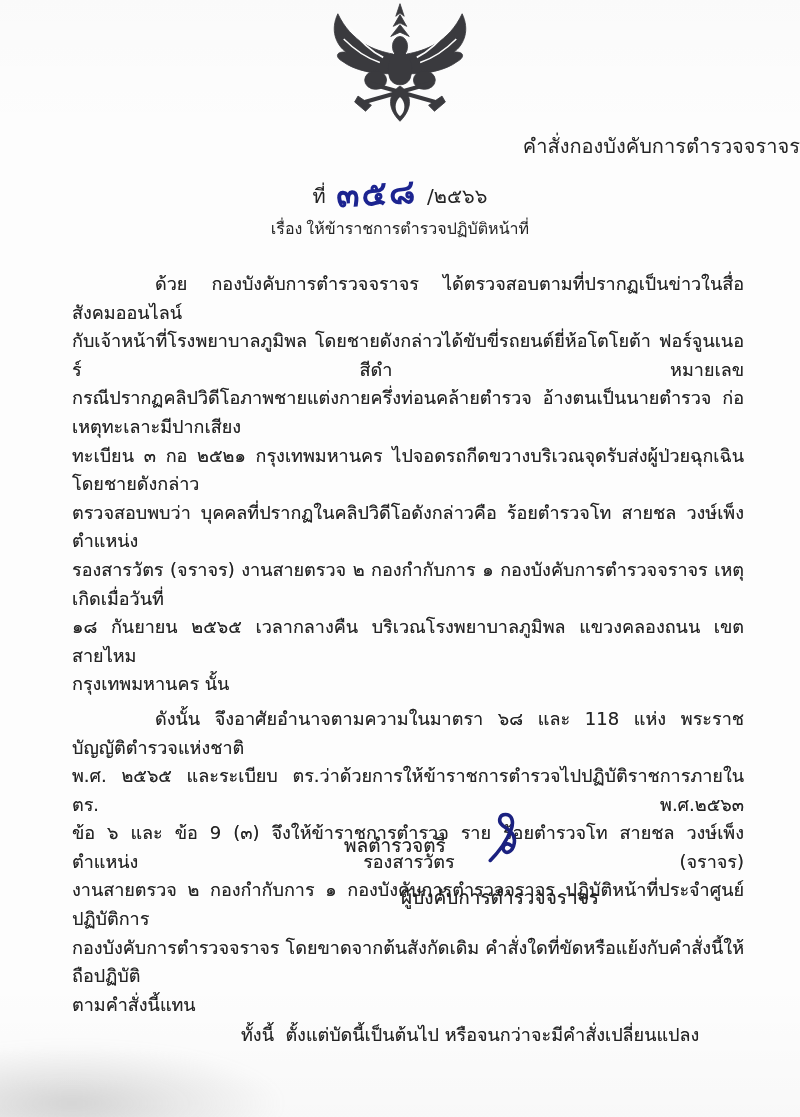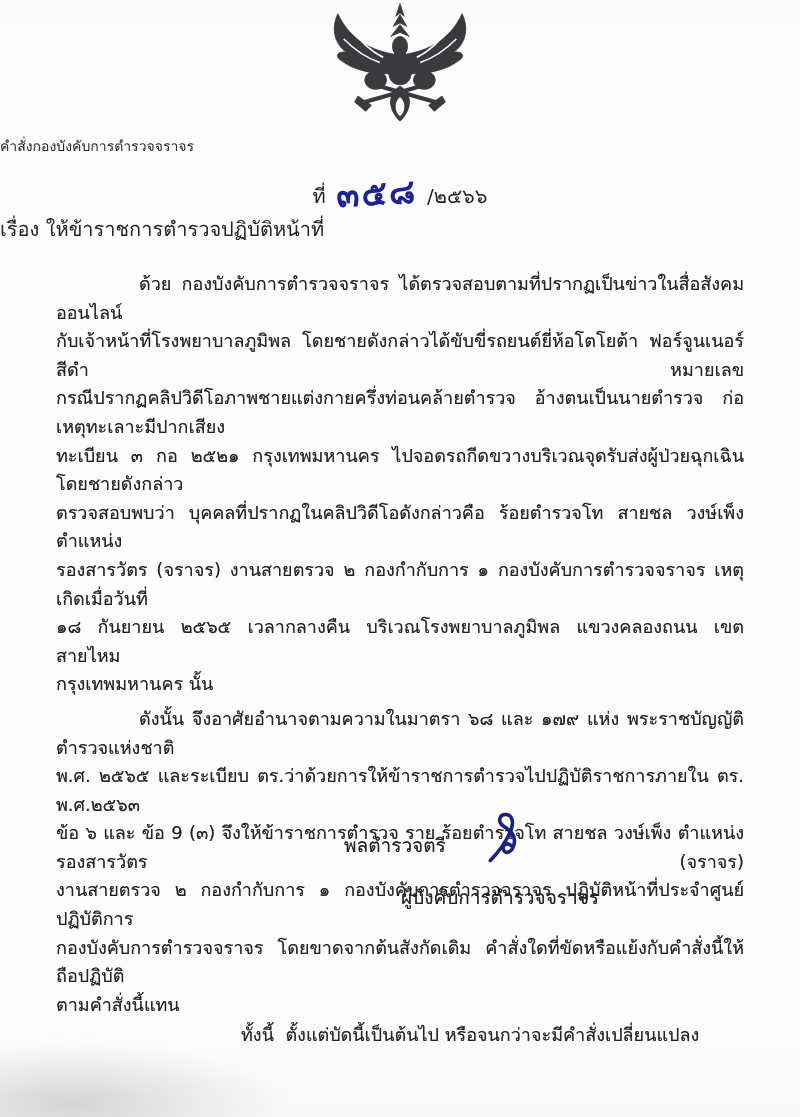--- a/index.html
+++ b/index.html
@@ -15,37 +15,38 @@
   }
   .artifact-bl {
     position:absolute; left:-40px; bottom:-18px; width:320px; height:90px;
     background:radial-gradient(ellipse at 35% 65%, rgba(125,125,125,.30), rgba(150,150,150,.12) 45%, rgba(0,0,0,0) 72%);
     filter:blur(6px);
     pointer-events:none;
   }
   .emblem { width:168px; margin:0 auto; padding-top:2px; }
   .emblem svg { display:block; opacity:.92; }
 
-  .org-title { text-align:left; font-size:14px; line-height:28px; margin-top:4px; }
+  .org-title { text-align:right; font-size:20px; line-height:28px; margin-top:4px; }
   .number-line {
     margin-top:4px; height:46px;
     display:flex; justify-content:center; align-items:baseline; gap:10px;
     font-size:20px;
   }
   .handwritten { color:#1c2490; font-weight:bold; display:inline-block; }
   .hw-number { font-size:34px; transform:rotate(-3deg); letter-spacing:2px; position:relative; top:2px; }
-  .subject { text-align:left; font-size:20px; line-height:30px; margin-top:4px; }
+  .subject { text-align:center; font-size:16px; line-height:30px; margin-top:4px;font-family:Liberation Serif, serif; }
   .subject2 { margin-top:6px; }
 
   .para { width:688px; margin:26px auto 0 auto; }
   .para2 { margin-top:6px; }
   .line {
     font-size:18px; line-height:28.6px;
     text-align:justify; text-align-last:justify;
     text-shadow:0 0 .4px rgba(0,0,0,.45);
+    margin-left:16px;
   }
   .line.last { text-align-last:left; }
   .line.indent { text-indent:83px; }
 
   .effective {
     width:688px; margin:2px auto 0 auto; padding-left:185px; box-sizing:border-box;
     font-size:18px; line-height:28px; white-space:pre-wrap;
     text-shadow:0 0 .4px rgba(0,0,0,.45);
   }
 
@@ -114,21 +115,21 @@
     <div class="line just">กับเจ้าหน้าที่โรงพยาบาลภูมิพล โดยชายดังกล่าวได้ขับขี่รถยนต์ยี่ห้อโตโยต้า ฟอร์จูนเนอร์ สีดำ หมายเลข</div>
     <div class="line just">กรณีปรากฏคลิปวิดีโอภาพชายแต่งกายครึ่งท่อนคล้ายตำรวจ อ้างตนเป็นนายตำรวจ ก่อเหตุทะเลาะมีปากเสียง</div>
     <div class="line just">ทะเบียน ๓ กอ ๒๕๒๑ กรุงเทพมหานคร ไปจอดรถกีดขวางบริเวณจุดรับส่งผู้ป่วยฉุกเฉิน โดยชายดังกล่าว</div>
     <div class="line just">ตรวจสอบพบว่า บุคคลที่ปรากฏในคลิปวิดีโอดังกล่าวคือ ร้อยตำรวจโท สายชล วงษ์เพ็ง ตำแหน่ง</div>
     <div class="line just">รองสารวัตร (จราจร) งานสายตรวจ ๒ กองกำกับการ ๑ กองบังคับการตำรวจจราจร เหตุเกิดเมื่อวันที่</div>
     <div class="line just">๑๘ กันยายน ๒๕๖๕ เวลากลางคืน บริเวณโรงพยาบาลภูมิพล แขวงคลองถนน เขตสายไหม</div>
     <div class="line last">กรุงเทพมหานคร นั้น</div>
   </div>
 
   <div class="para para2">
-    <div class="line just indent">ดังนั้น จึงอาศัยอำนาจตามความในมาตรา ๖๘ และ ๑๗๙ แห่ง พระราชบัญญัติตำรวจแห่งชาติ</div>
+    <div class="line just indent">ดังนั้น จึงอาศัยอำนาจตามความในมาตรา ๖๘ และ 118 แห่ง พระราชบัญญัติตำรวจแห่งชาติ</div>
     <div class="line just">พ.ศ. ๒๕๖๕ และระเบียบ ตร.ว่าด้วยการให้ข้าราชการตำรวจไปปฏิบัติราชการภายใน ตร. พ.ศ.๒๕๖๓</div>
     <div class="line just">ข้อ ๖ และ ข้อ 9 (๓) จึงให้ข้าราชการตำรวจ ราย ร้อยตำรวจโท สายชล วงษ์เพ็ง ตำแหน่ง รองสารวัตร (จราจร)</div>
     <div class="line just">งานสายตรวจ ๒ กองกำกับการ ๑ กองบังคับการตำรวจจราจร ปฏิบัติหน้าที่ประจำศูนย์ปฏิบัติการ</div>
     <div class="line just">กองบังคับการตำรวจจราจร โดยขาดจากต้นสังกัดเดิม คำสั่งใดที่ขัดหรือแย้งกับคำสั่งนี้ให้ถือปฏิบัติ</div>
     <div class="line last">ตามคำสั่งนี้แทน</div>
   </div>
 
   <div class="effective">ทั้งนี้  ตั้งแต่บัดนี้เป็นต้นไป หรือจนกว่าจะมีคำสั่งเปลี่ยนแปลง</div>
 
   <div class="sig-block">

